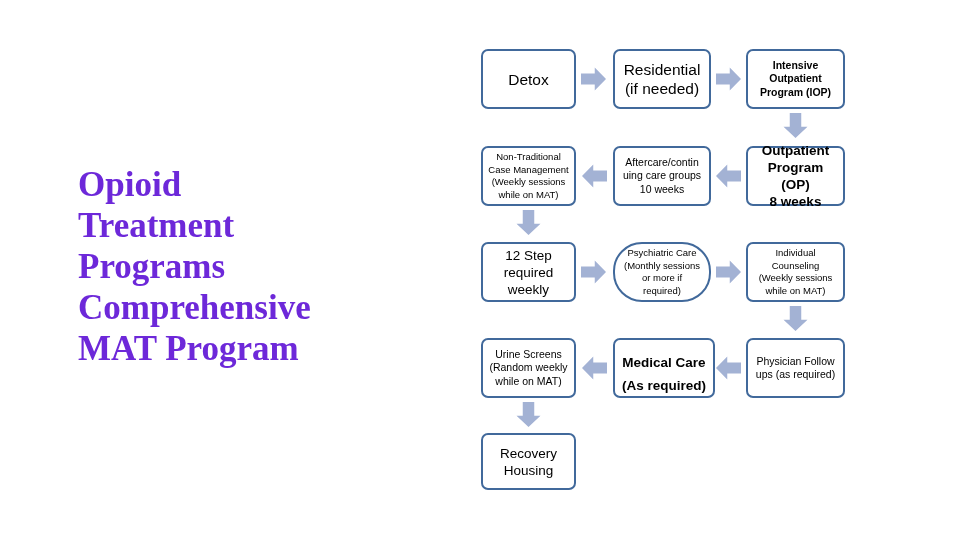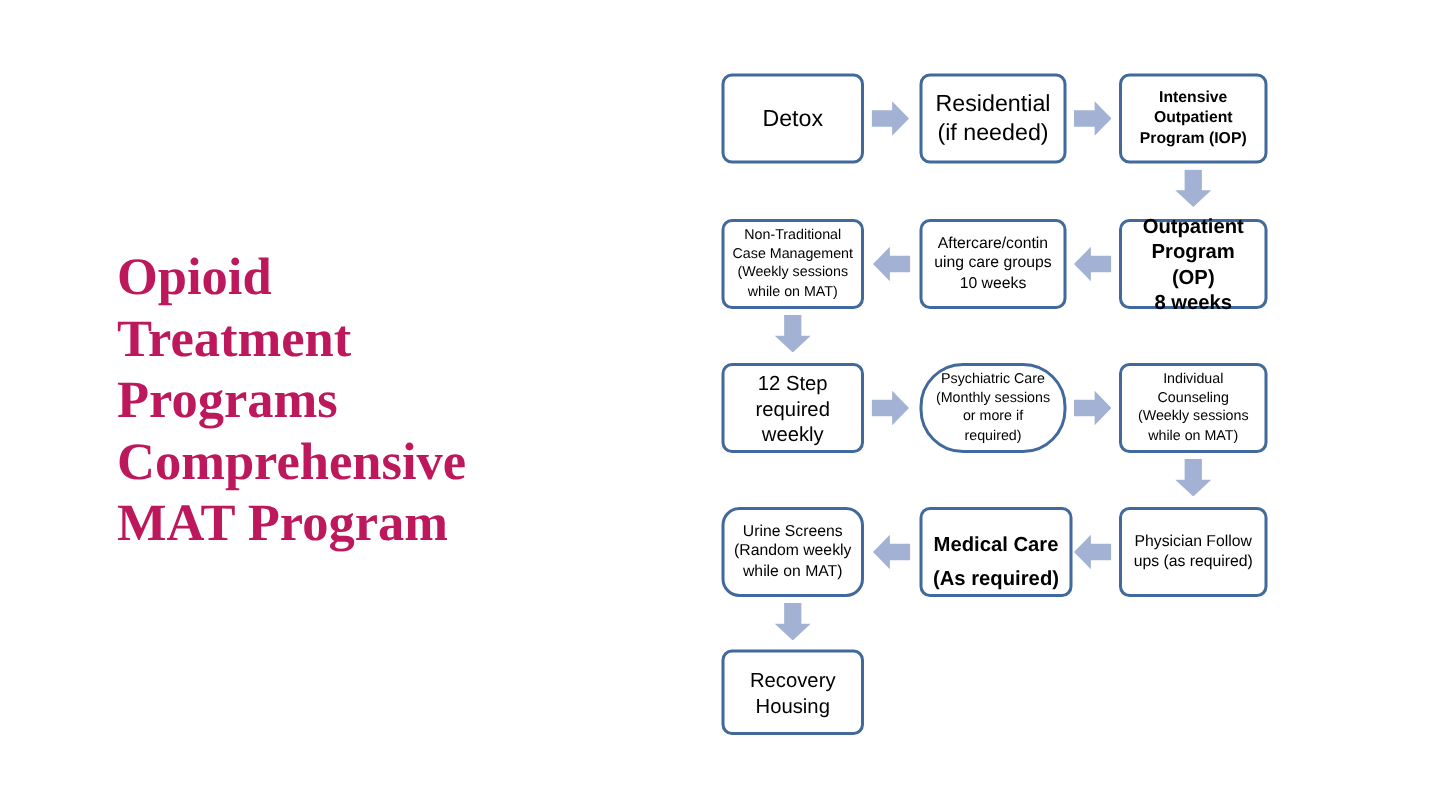--- a/index.html
+++ b/index.html
@@ -26,21 +26,21 @@
   
   #title-block {
     position: absolute;
     left: 78px;
     top: 164px;
     width: 370px;
     font-family: "Liberation Serif", serif;
     font-weight: bold;
     font-size: 35px;
     line-height: 41px;
-    color: #be185d;
+    color: #6d28d9;
     letter-spacing: 0px;
   }
   #title-block .tline { display: block; white-space: nowrap; }
 
   
   .node {
     position: absolute;
     box-sizing: border-box;
     background: #ffffff;
     border: 2px solid #41699B;
@@ -173,21 +173,21 @@
   <div class="node" style="left:746px; top:242px; width:99px; height:60px;">
     <span class="txt t-xs">
       <span class="ln">Individual Counseling</span>
       <span class="ln">(Weekly sessions</span>
       <span class="ln">while on MAT)</span>
     </span>
   </div>
 
   <div class="arrow arrow-down" style="left:783px; top:306px; width:25px; height:25px;"></div>
 
-  <div class="node" style="left:481px; top:338px; width:95px; height:60px;border-radius:12px;">
+  <div class="node" style="left:481px; top:338px; width:95px; height:60px;">
     <span class="txt t-sm">
       <span class="ln">Urine Screens</span>
       <span class="ln">(Random weekly</span>
       <span class="ln">while on MAT)</span>
     </span>
   </div>
 
   <div class="arrow arrow-left" style="left:582px; top:356px; width:25px; height:24px;"></div>
 
   <div class="node" style="left:613px; top:338px; width:102px; height:60px;align-items:flex-end;">

